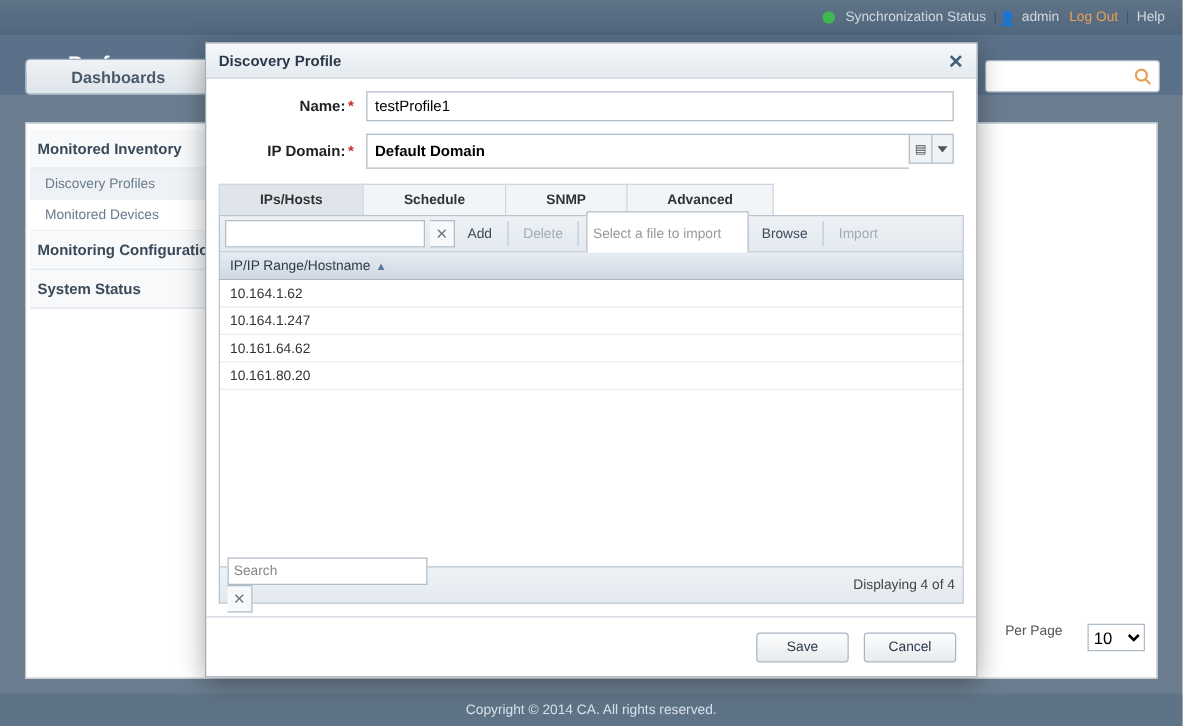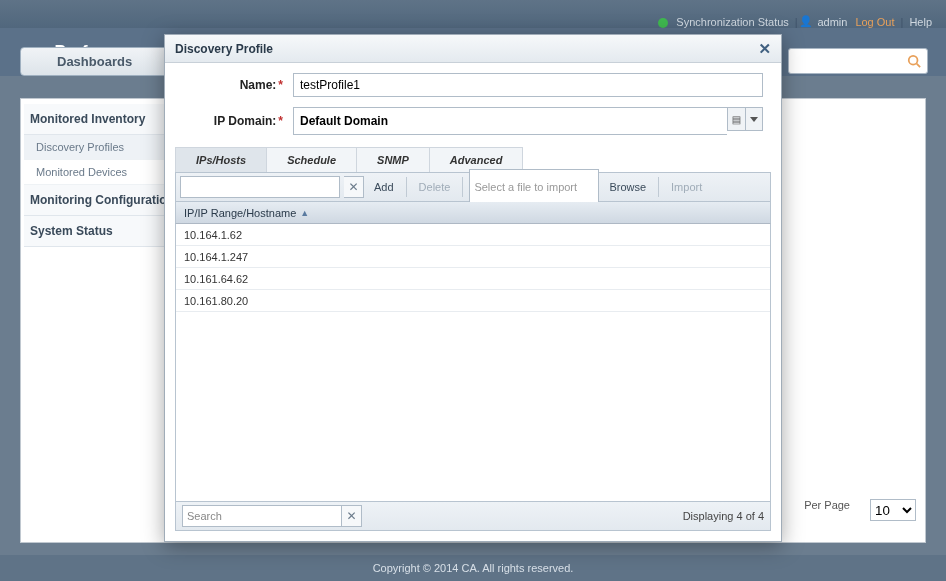--- a/index.html
+++ b/index.html
@@ -1,17 +1,17 @@
 <!DOCTYPE html>
 <html><head>
 <meta charset="utf-8">
 <style>
 * { box-sizing: border-box; margin: 0; padding: 0; }
 body { font-family: Arial, Helvetica, sans-serif; font-size: 12px; background: #6b7d8f; width: 946px; height: 581px; overflow: hidden; position: relative; color: #333; }
-.header { background: linear-gradient(#5f7387, #51677d); height: 28px; display: flex; align-items: flex-end; justify-content: flex-end; padding: 0 10px; color: #d0d8e0; font-size: 11px; }
+.header { background: linear-gradient(#5f7387, #51677d); height: 28px; display: flex; align-items: center; justify-content: flex-end; padding: 0 10px; color: #d0d8e0; font-size: 11px; }
 .header .status-dot { width: 10px; height: 10px; border-radius: 50%; background: #3fb84f; display: inline-block; margin-right: 4px; }
 .header a { color: #d0d8e0; text-decoration: none; margin: 0 4px; }
 .header .logout { color: #e8a05a; }
 .header .sep { color: #3f536a; margin: 0 2px; }
 .title-row { background: #5b7189; height: 48px; display: flex; align-items: center; padding-left: 20px; }
 .logo { color: #b0c0d0; font-size: 22px; font-weight: bold; font-style: italic; margin-right: 12px; letter-spacing: -1px; }
 .app-title { color: #fff; font-size: 17px; font-weight: bold; }
 .tabbar { position: absolute; top: 44px; left: 20px; right: 20px; height: 34px; display: flex; align-items: center; }
 .tabbar .tab { background: linear-gradient(#f0f3f6,#dde4ea); border: 1px solid #9fb0c0; border-radius: 4px; padding: 6px 36px; font-weight: bold; color: #4a5a6a; font-size: 13px; }
 .searchbox-bg { position: absolute; top: 48px; right: 18px; width: 140px; height: 26px; background: #fff; border: 1px solid #a8b6c4; border-radius: 3px; display:flex; align-items:center; justify-content:flex-end; padding-right:6px; }
@@ -33,37 +33,37 @@
 .form-row label { width: 110px; text-align: right; font-weight: bold; color: #222; padding-right: 10px; font-size: 12px; }
 .form-row .req { color: #c03030; margin-left: 2px; }
 .form-row input.txt { flex:1; height: 24px; border: 1px solid #b0bcc8; padding: 0 6px; font-size: 12px; }
 .domain-wrap { flex:1; display:flex; }
 .domain-wrap input { flex:1; height:28px; border:1px solid #b0bcc8; border-right:none; padding:0 6px; font-size:12px; background:#fff;font-weight:bold; }
 .domain-wrap .pick { width:18px; height:24px; border:1px solid #b0bcc8; border-right:none; background:#f0f3f6; display:flex; align-items:center; justify-content:center; font-size:10px; color:#555;}
 .domain-wrap .dd { width:18px; height:24px; border:1px solid #b0bcc8; background:#f0f3f6; display:flex; align-items:center; justify-content:center;}
 .domain-wrap .dd::after { content:""; border-left:4px solid transparent; border-right:4px solid transparent; border-top:5px solid #555; }
 
 .subtabs { display:flex; margin: 12px 10px 0 10px; }
-.subtabs .stab { padding: 6px 20px; font-size: 11px; font-weight: bold; color: #333; background: #f2f5f8; border: 1px solid #cfd6de; border-bottom: none; margin-right: -1px; cursor:pointer;font-style:italic; }
+.subtabs .stab { padding: 6px 32px; font-size: 11px; font-weight: bold; color: #333; background: #f2f5f8; border: 1px solid #cfd6de; border-bottom: none; margin-right: -1px; cursor:pointer; }
 .subtabs .stab.active { background: #dfe5eb; }
 
 .grid-toolbar { margin: 0 10px; border: 1px solid #b8c4d0; background: linear-gradient(#eef2f6,#e3e9ef); height: 30px; display:flex; align-items:center; padding: 0 4px; gap:4px; }
 .grid-toolbar input.mini { height: 22px; width: 160px; border: 1px solid #b0bcc8; padding: 0 4px; font-size: 11px; }
 .grid-toolbar .clr { width: 20px; height: 22px; border:1px solid #b0bcc8; border-left:none; background:#f6f8fa; color:#6a7a8a; display:flex;align-items:center;justify-content:center; font-size:12px; cursor:pointer;}
 .grid-toolbar .tbtn { color:#3a4a5a; font-size:11px; padding: 0 6px; cursor:pointer; }
 .grid-toolbar .tbtn.dis { color:#a0acb8; cursor:default; }
 .grid-toolbar .file { height:36px; width:130px; border:1px solid #b0bcc8; background:#fff; color:#999; font-size:11px; display:flex; align-items:center; padding:0 4px;}
 .grid-toolbar .vsep { width:1px; height:20px; background:#c0cad4; margin:0 2px; }
 
 .grid-header { margin: 0 10px; background: linear-gradient(#e6ecf2,#cfd8e2); border-left:1px solid #b8c4d0; border-right:1px solid #b8c4d0; border-bottom: 1px solid #aeb8c4; height: 22px; display:flex; align-items:center; padding: 0 8px; font-size: 11px; color: #2a3a4a; }
 .grid-header .sort { color:#5a7aa0; margin-left:4px; font-size:9px;}
 .grid-body { margin: 0 10px; border-left:1px solid #b8c4d0; border-right:1px solid #b8c4d0; flex:1; background:#fff; overflow:hidden;}
 .grid-row { height: 22px; display:flex; align-items:center; padding:0 8px; font-size: 11px; color:#333; border-bottom:1px solid #e8ecf0;}
 .grid-footer { margin: 0 10px 10px 10px; border:1px solid #b8c4d0; border-top:1px solid #b8c4d0; background: linear-gradient(#eef2f6,#e3e9ef); height: 30px; display:flex; align-items:center; justify-content:space-between; padding: 0 6px; font-size:11px; color:#444;}
-.grid-footer .searchwrap { display:flex; }
+.grid-footer .searchwrap { display:flex;flex-direction:column; }
 .grid-footer input { height:22px; width:160px; border:1px solid #b0bcc8; padding:0 4px; font-size:11px; color:#888;}
 .grid-footer .clr { width: 20px; height: 22px; border:1px solid #b0bcc8; border-left:none; background:#f6f8fa; color:#6a7a8a; display:flex;align-items:center;justify-content:center; font-size:12px; cursor:pointer;}
 
 .modal-actions { height: 48px; border-top:1px solid #d0d6de; display:flex; align-items:center; justify-content:flex-end; gap:12px; padding: 0 16px;}
 .modal-actions button { width: 74px; height: 24px; background: linear-gradient(#fdfdfd,#e7ebef); border:1px solid #a8b4c0; border-radius:3px; font-size:11px; color:#2a3a4a; cursor:pointer;}
 </style>
 </head>
 <body>
 
 <div class="header">
@@ -163,13 +163,17 @@
   </div>
 
   <div class="grid-footer">
     <div class="searchwrap">
       <input type="text" value="Search" style="">
       <div class="clr">✕</div>
     </div>
     <span>Displaying 4 of 4</span>
   </div>
 
+  <div class="modal-actions">
+    <button>Save</button>
+    <button>Cancel</button>
+  </div>
 </div>
 
 </body></html>

